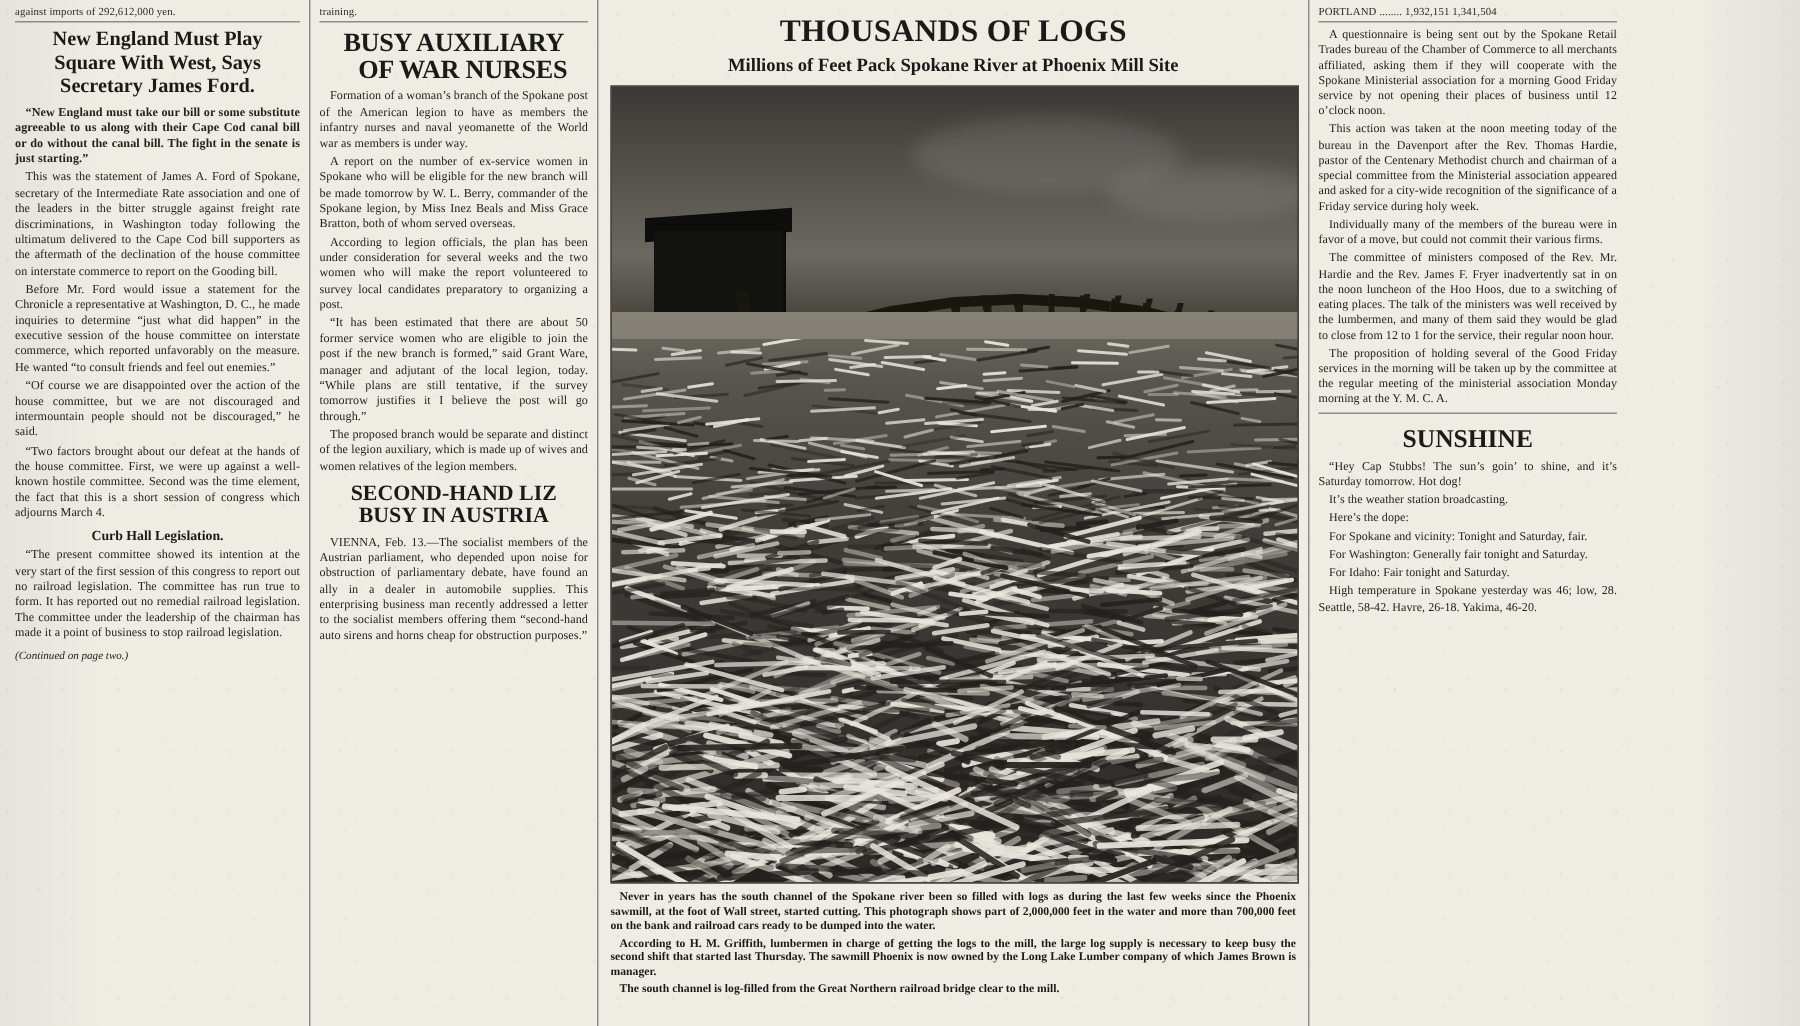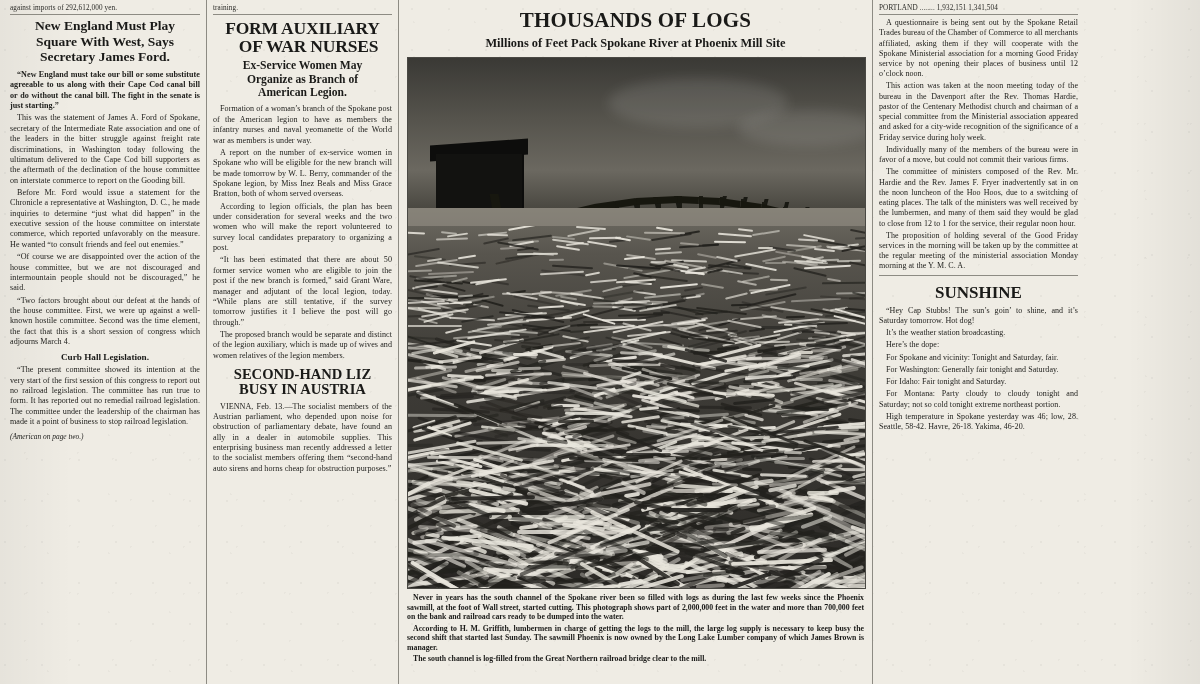--- a/index.html
+++ b/index.html
@@ -203,36 +203,31 @@
       <p>“Of course we are disappointed over the action of the house committee, but we are not discouraged and intermountain people should not be discouraged,” he said.</p>
       <p>“Two factors brought about our defeat at the hands of the house committee. First, we were up against a well-known hostile committee. Second was the time element, the fact that this is a short session of congress which adjourns March 4.</p>
     </div>
 
     <div class="subhead">Curb Hall Legislation.</div>
 
     <div class="body-text">
       <p>“The present committee showed its intention at the very start of the first session of this congress to report out no railroad legislation. The committee has run true to form. It has reported out no remedial railroad legislation. The committee under the leadership of the chairman has made it a point of business to stop railroad legislation.</p>
     </div>
 
-    <div class="contd">(American on page two.)</div>
+    <div class="contd">(Continued on page two.)</div>
   </div>
 
   <div class="col c2 rule">
     <div class="toprow">training.</div>
 
     <h2 class="head2">
-      <span>FORM AUXILIARY</span>
+      <span>BUSY AUXILIARY</span>
       <span class="l2">OF WAR NURSES</span>
     </h2>
 
-    <div class="deck2">
-      <div>Ex-Service Women May</div>
-      <div>Organize as Branch of</div>
-      <div>American Legion.</div>
-    </div>
 
     <div class="body-text">
       <p>Formation of a woman’s branch of the Spokane post of the American legion to have as members the infantry nurses and naval yeomanette of the World war as members is under way.</p>
       <p>A report on the number of ex-service women in Spokane who will be eligible for the new branch will be made tomorrow by W. L. Berry, commander of the Spokane legion, by Miss Inez Beals and Miss Grace Bratton, both of whom served overseas.</p>
       <p>According to legion officials, the plan has been under consideration for several weeks and the two women who will make the report volunteered to survey local candidates preparatory to organizing a post.</p>
       <p>“It has been estimated that there are about 50 former service women who are eligible to join the post if the new branch is formed,” said Grant Ware, manager and adjutant of the local legion, today. “While plans are still tentative, if the survey tomorrow justifies it I believe the post will go through.”</p>
       <p>The proposed branch would be separate and distinct of the legion auxiliary, which is made up of wives and women relatives of the legion members.</p>
     </div>
 
     <h3 class="head3">
@@ -1816,21 +1811,21 @@
           <div class="log" style="left: 298.014px; top: 102.869px; width: 22.4631px; height: 2.3px; transform: rotate(-5.2deg); opacity: 0.64;"></div>
           <div class="log logd" style="left: 277.413px; top: 155.407px; width: 40.911px; height: 2.7px; transform: rotate(4.1deg); opacity: 0.6;"></div>
           <div class="log logd" style="left: 393.435px; top: 227.116px; width: 81.84px; height: 3.2px; transform: rotate(20.1deg); opacity: 0.9;"></div>
           <div class="log" style="left: 319.734px; top: 161.861px; width: 32.0188px; height: 2.8px; transform: rotate(11.3deg); opacity: 0.65;"></div>
         </div>
       <div style="position:absolute;left:0;top:150px;width:100%;height:18px;background:#9a968b;opacity:.55;"></div>
     </div>
 
     <div class="caption">
       <p>Never in years has the south channel of the Spokane river been so filled with logs as during the last few weeks since the Phoenix sawmill, at the foot of Wall street, started cutting. This photograph shows part of 2,000,000 feet in the water and more than 700,000 feet on the bank and railroad cars ready to be dumped into the water.</p>
-      <p>According to H. M. Griffith, lumbermen in charge of getting the logs to the mill, the large log supply is necessary to keep busy the second shift that started last Sunday. The sawmill Phoenix is now owned by the Long Lake Lumber company of which James Brown is manager.</p>
+      <p>According to H. M. Griffith, lumbermen in charge of getting the logs to the mill, the large log supply is necessary to keep busy the second shift that started last Thursday. The sawmill Phoenix is now owned by the Long Lake Lumber company of which James Brown is manager.</p>
       <p>The south channel is log-filled from the Great Northern railroad bridge clear to the mill.</p>
     </div>
   </div>
 
   <div class="col c4 rule">
     <div class="toprow">PORTLAND ........ 1,932,151    1,341,504</div>
 
     <div class="body-text">
       <p>A questionnaire is being sent out by the Spokane Retail Trades bureau of the Chamber of Commerce to all merchants affiliated, asking them if they will cooperate with the Spokane Ministerial association for a morning Good Friday service by not opening their places of business until 12 o’clock noon.</p>
       <p>This action was taken at the noon meeting today of the bureau in the Davenport after the Rev. Thomas Hardie, pastor of the Centenary Methodist church and chairman of a special committee from the Ministerial association appeared and asked for a city-wide recognition of the significance of a Friday service during holy week.</p>
@@ -1842,17 +1837,16 @@
     <div class="dotline"></div>
     <div class="sunshine">SUNSHINE</div>
 
     <div class="body-text">
       <p>“Hey Cap Stubbs! The sun’s goin’ to shine, and it’s Saturday tomorrow. Hot dog!</p>
       <p>It’s the weather station broadcasting.</p>
       <p>Here’s the dope:</p>
       <p>For Spokane and vicinity: Tonight and Saturday, fair.</p>
       <p>For Washington: Generally fair tonight and Saturday.</p>
       <p>For Idaho: Fair tonight and Saturday.</p>
-      <p>For Montana: Party cloudy to cloudy tonight and Saturday; not so cold tonight extreme northeast portion.</p>
       <p>High temperature in Spokane yesterday was 46; low, 28. Seattle, 58-42. Havre, 26-18. Yakima, 46-20.</p>
     </div>
   </div>
 </div>
 
 </body></html>

